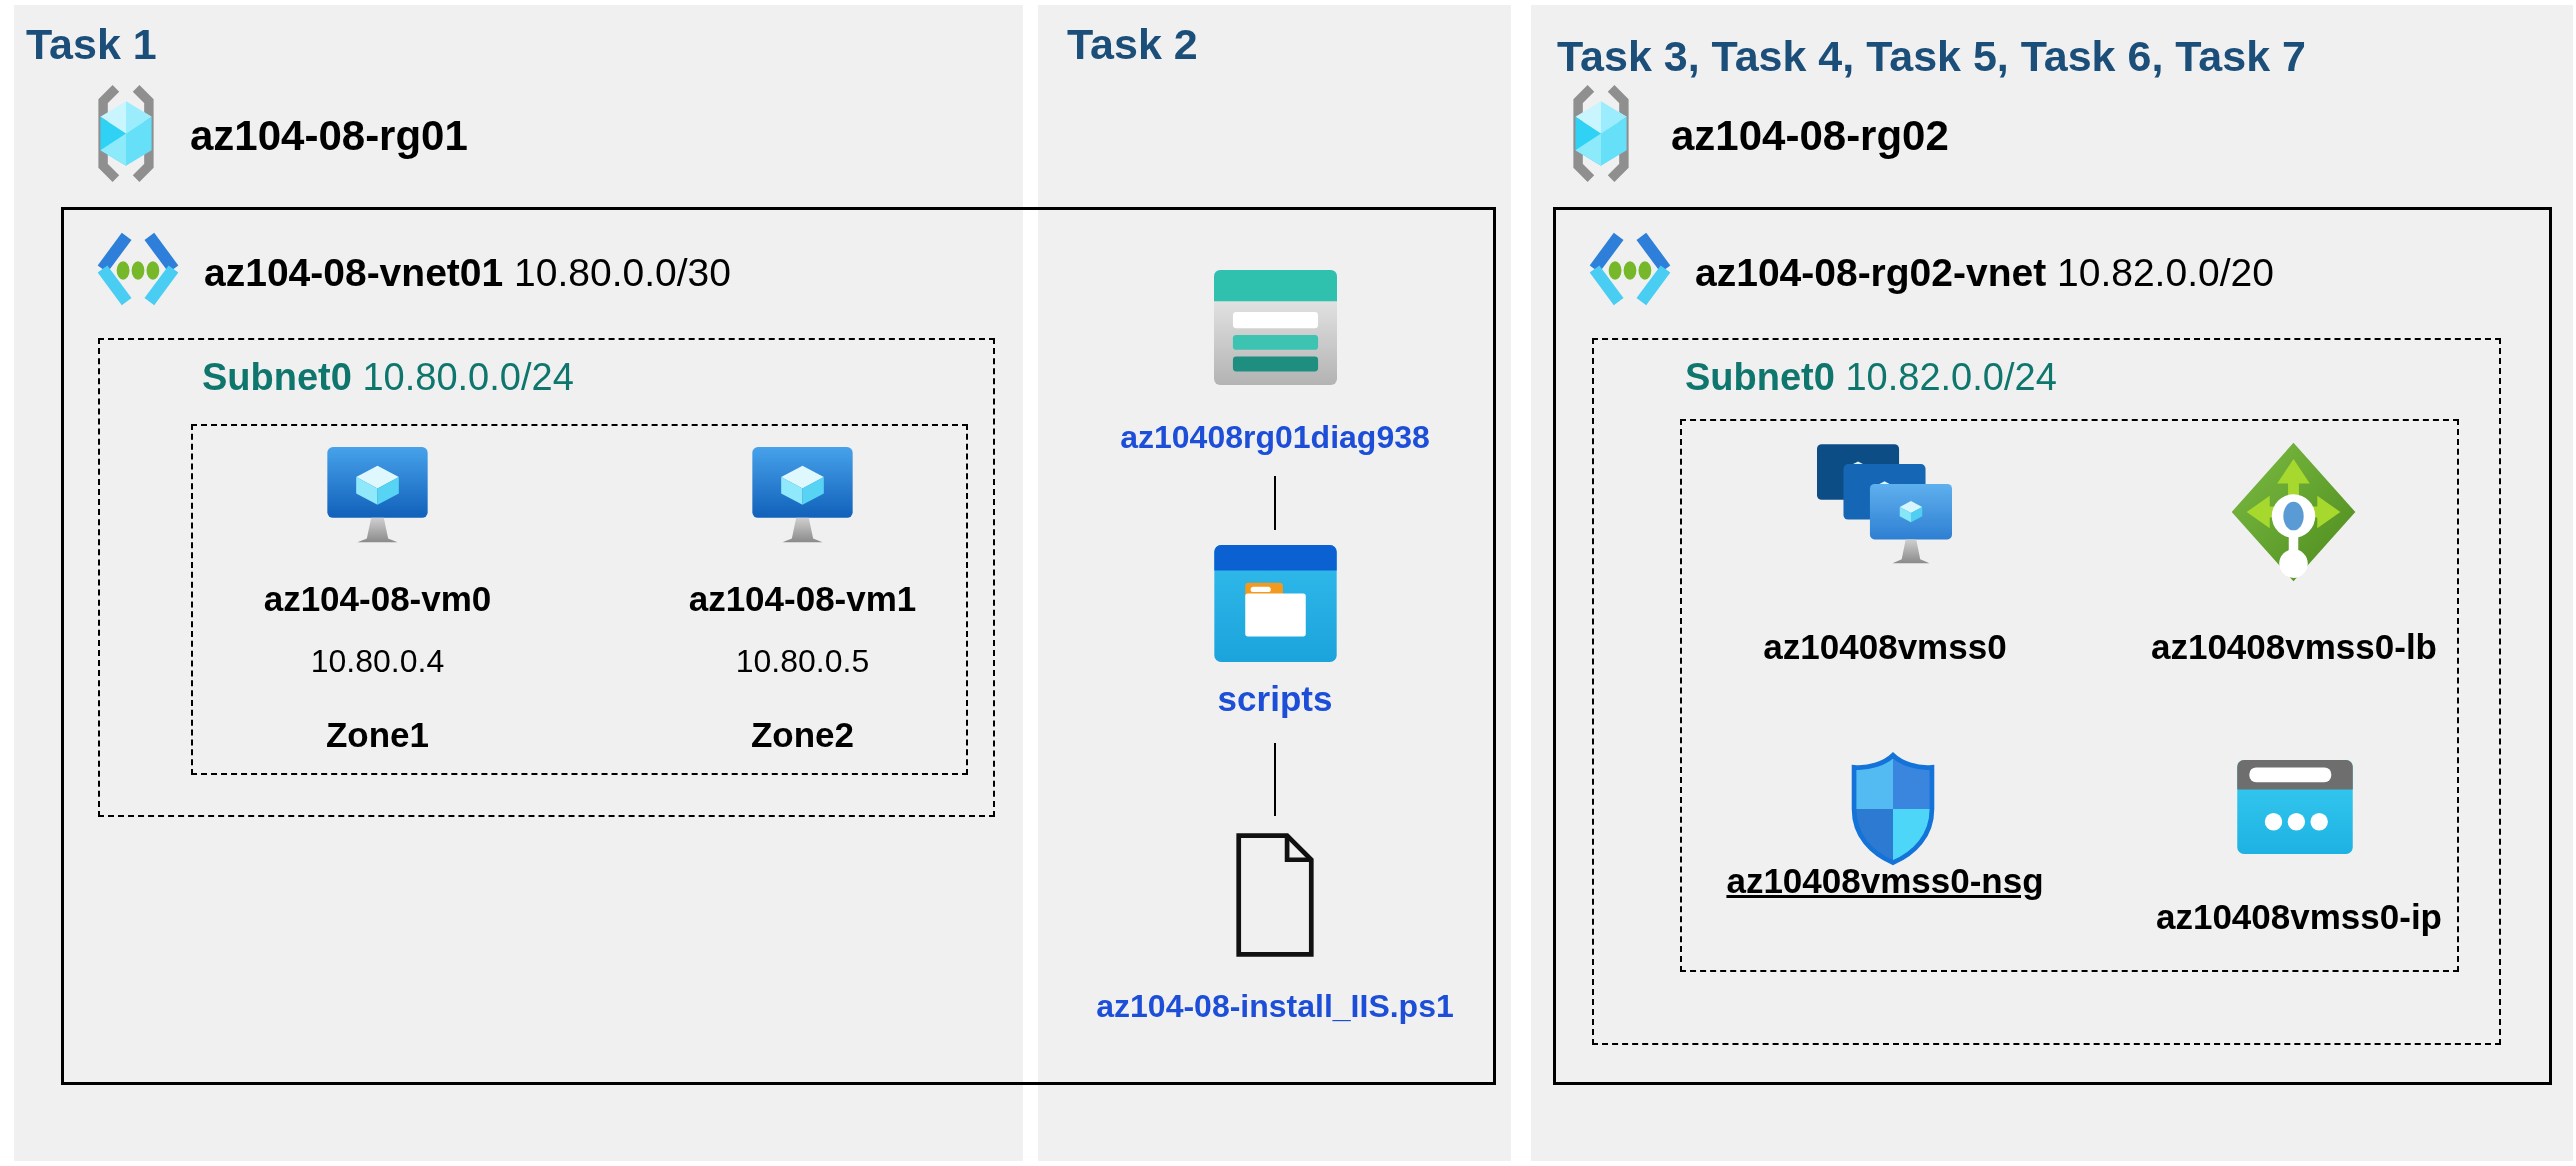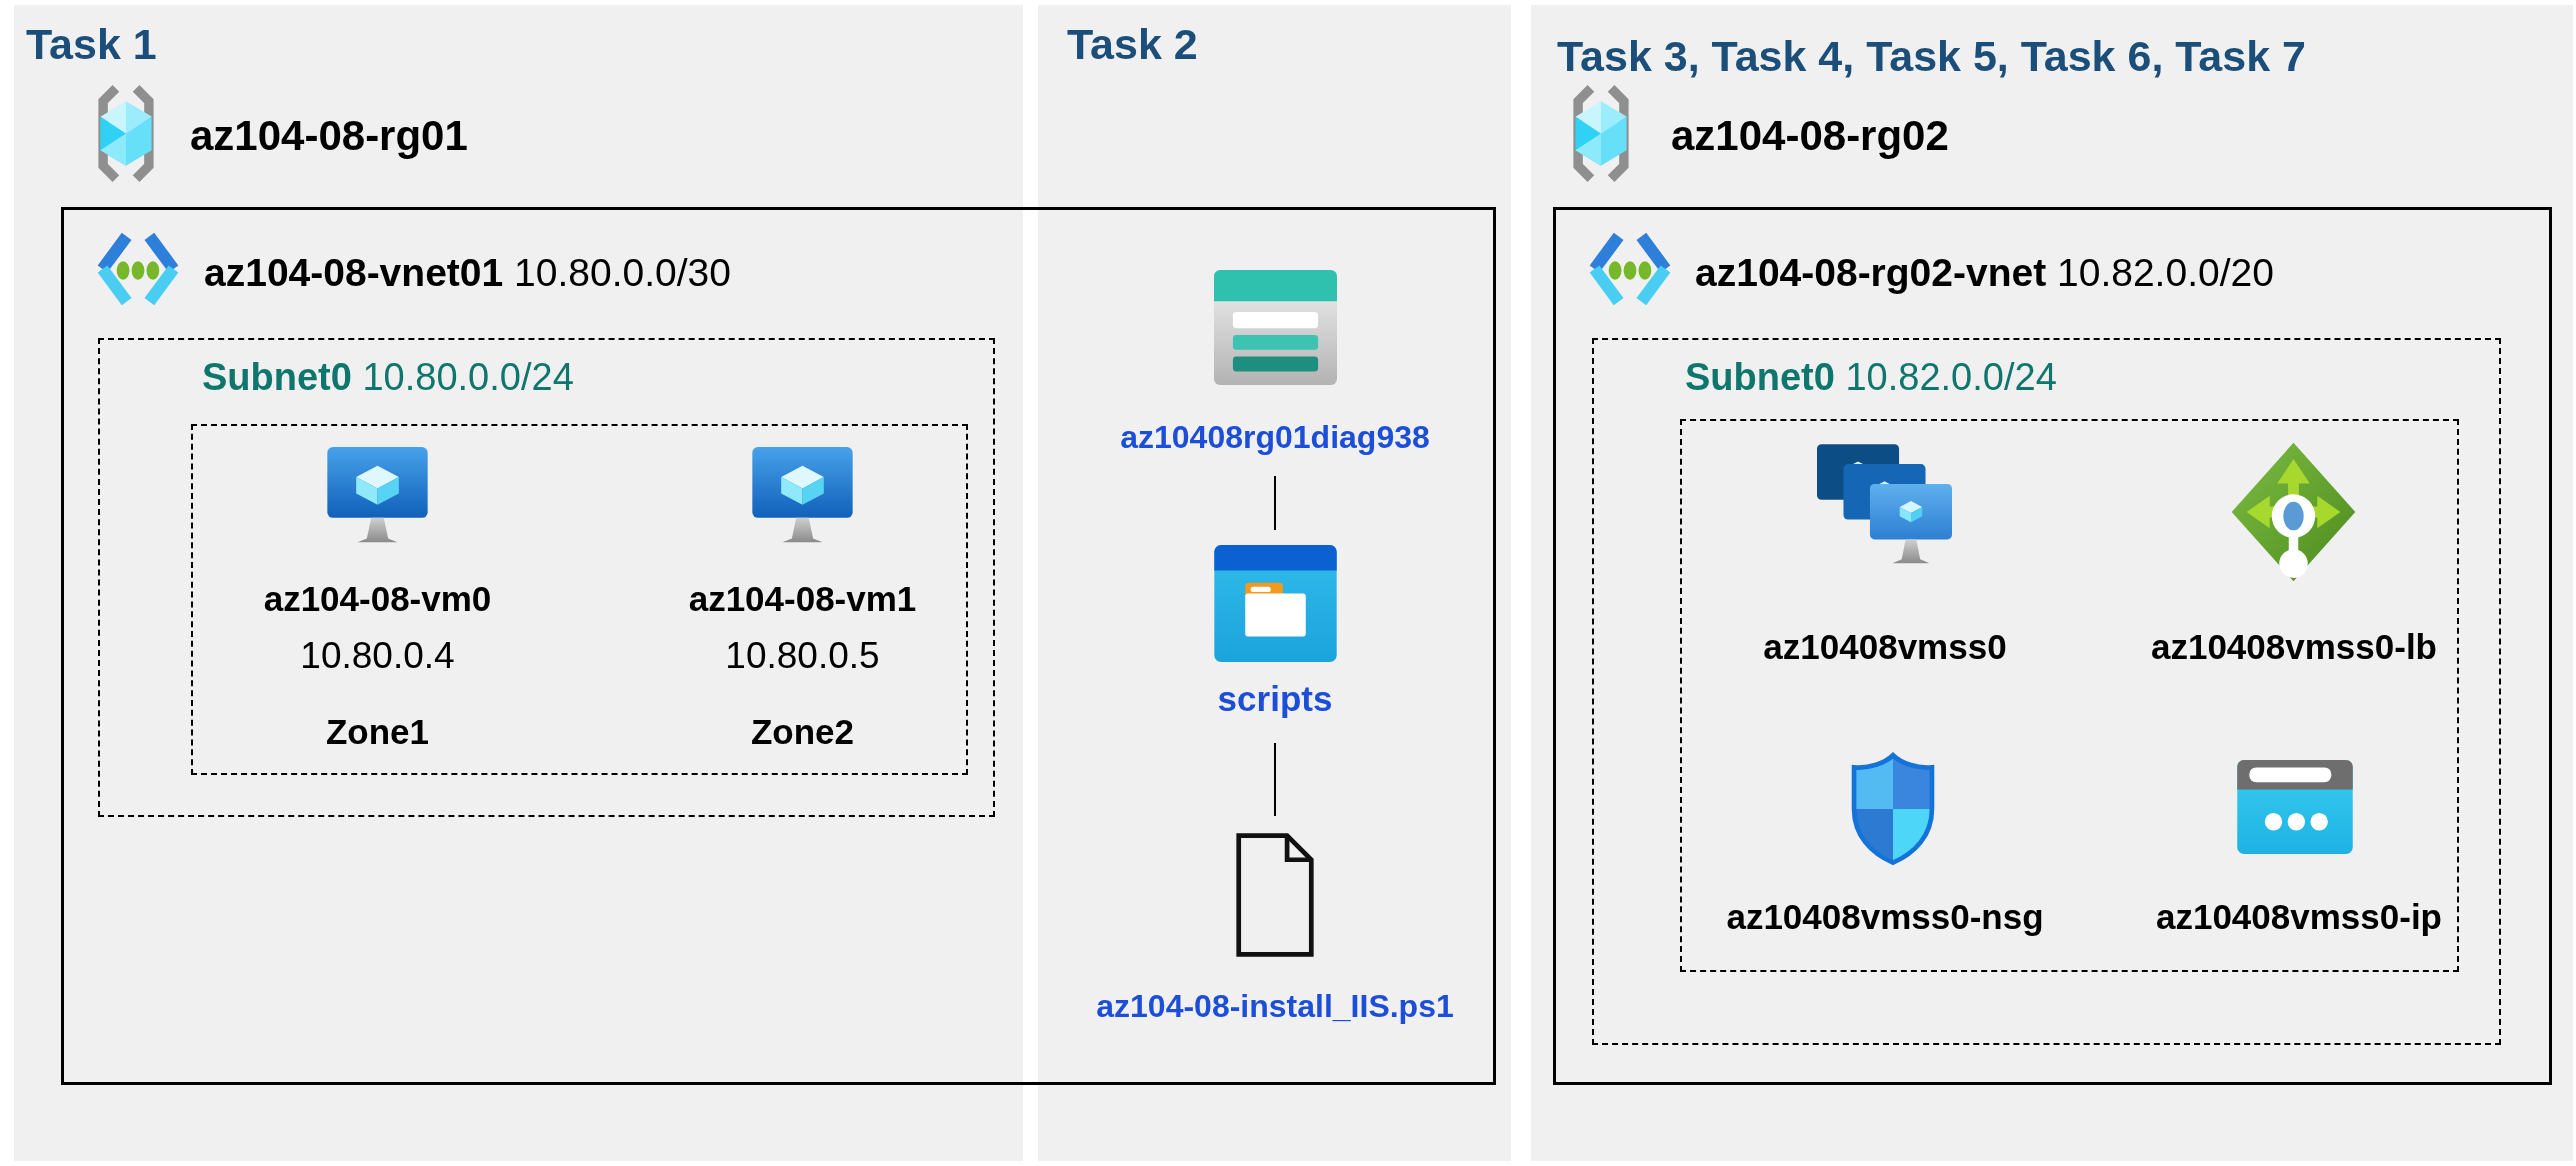--- a/index.html
+++ b/index.html
@@ -18,21 +18,21 @@
 
   .solid-box  { position:absolute; border:3.4px solid #000; background:transparent; }
   .dashed-box { position:absolute; border:2.7px dashed #000; background:transparent; }
 
   .vnet-label  { position:absolute; font-size:39px; line-height:44px; color:#000; white-space:nowrap; }
   .subnet-label{ position:absolute; font-size:38px; line-height:43px; color:#0f766e; white-space:nowrap; }
   .bold { font-weight:700; }
 
   .vm-group { position:absolute; width:283px; display:flex; flex-direction:column; align-items:center; }
   .vm-name  { margin-top:16px; font-size:35px; font-weight:700; color:#000; white-space:nowrap; }
-  .vm-ip    { margin-top:16px; font-size:37px; color:#000; white-space:nowrap; }
+  .vm-ip    { margin-top:24px; font-size:32px; color:#000; white-space:nowrap; }
   .vm-zone  { margin-top:35px; font-size:35px; font-weight:700; color:#000; white-space:nowrap; }
 
   .t2-stack { position:absolute; left:1052px; top:270px; width:446px;
               display:flex; flex-direction:column; align-items:center; }
   .t2-label { font-size:32px; font-weight:700; color:#1d4ed8; white-space:nowrap; }
   .connector{ width:2.7px; background:#000; }
 
   .res-label { position:absolute; width:378px; text-align:center; font-size:35px;
                font-weight:700; color:#000; white-space:nowrap; }
 
@@ -266,21 +266,21 @@
     </defs>
     <g clip-path="url(#shieldClip)">
       <rect x="0" y="0" width="70" height="86" fill="#53baf2"></rect>
       <rect x="70" y="0" width="70" height="86" fill="#3a85dd"></rect>
       <rect x="0" y="86" width="70" height="86" fill="#2d7ad2"></rect>
       <rect x="70" y="86" width="70" height="86" fill="#4ed6f8"></rect>
     </g>
     <path d="M70,6 C58,18 34,26 12,24 L12,86 C12,126 38,152 70,166 C102,152 128,126 128,86 L128,24 C106,26 82,18 70,6 Z" fill="none" stroke="#1473d8" stroke-width="7"></path>
   </svg>
 </div>
-<div class="res-label" style="left:1696px; top:897px;">az10408vmss0-nsg</div>
+<div class="res-label" style="left:1696px; top:861px;text-decoration:underline;">az10408vmss0-nsg</div>
 
 <div class="abs" style="left:2237px; top:760px;">
   <svg width="116" height="94" viewBox="0 0 172 140">
     <rect x="0" y="0" width="172" height="140" rx="10" fill="url(#ipBody)"></rect>
     <path d="M0,10 a10,10 0 0 1 10,-10 h152 a10,10 0 0 1 10,10 v34 h-172 z" fill="#6e6e6e"></path>
     <rect x="18" y="11" width="122" height="22" rx="10" fill="#ffffff"></rect>
     <circle cx="54" cy="92" r="13" fill="#ffffff"></circle>
     <circle cx="88" cy="92" r="13" fill="#ffffff"></circle>
     <circle cx="122" cy="92" r="13" fill="#ffffff"></circle>
   </svg>

